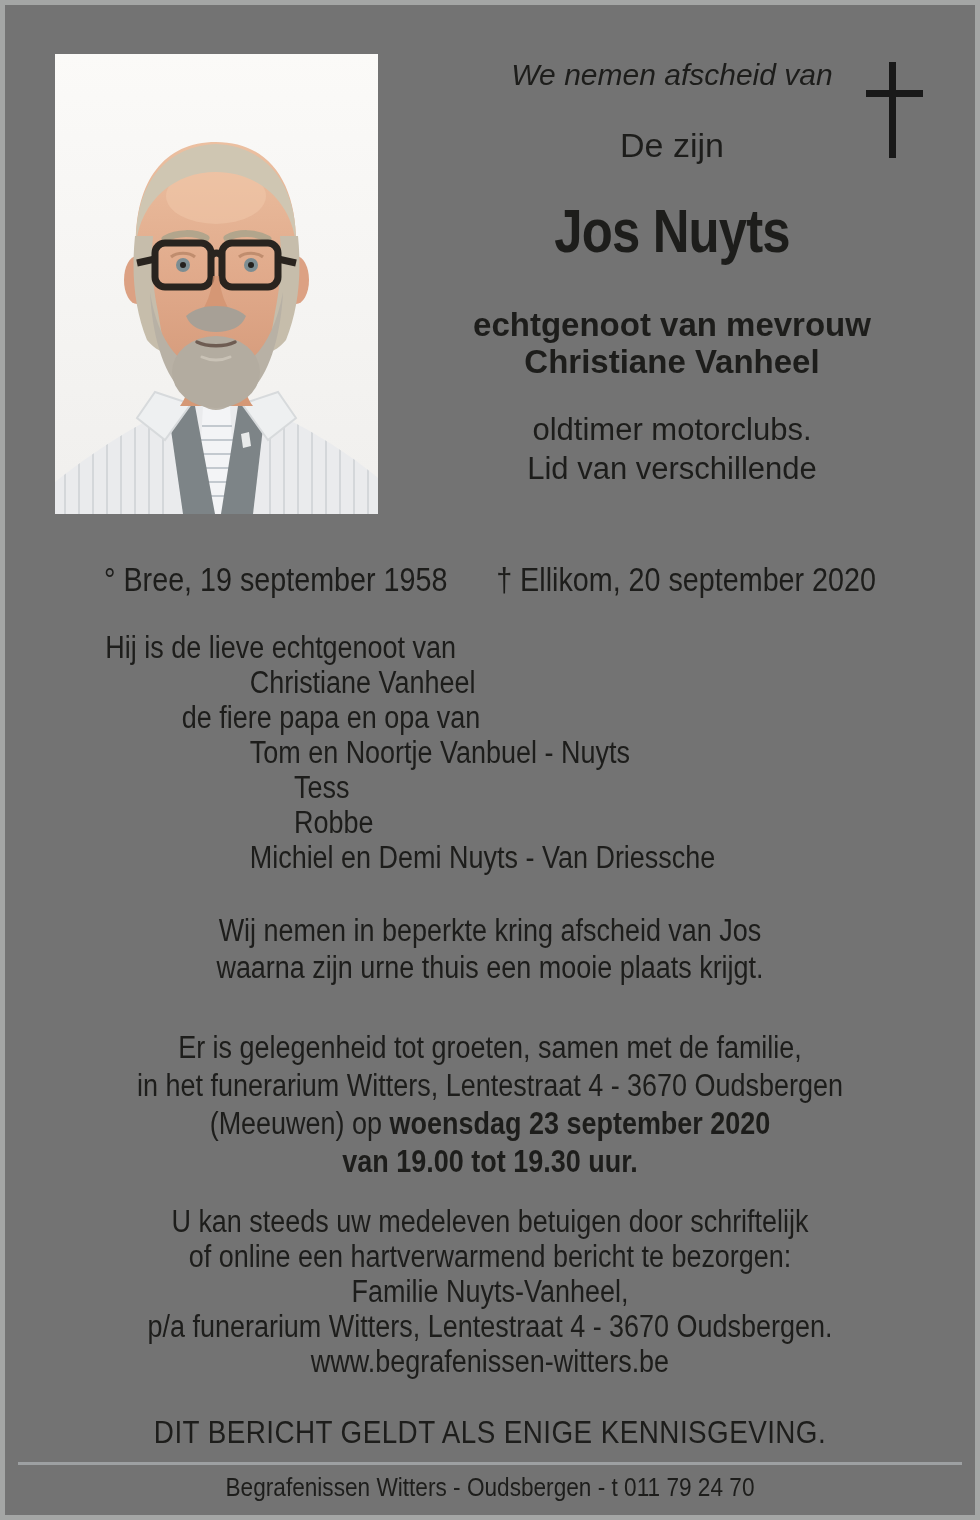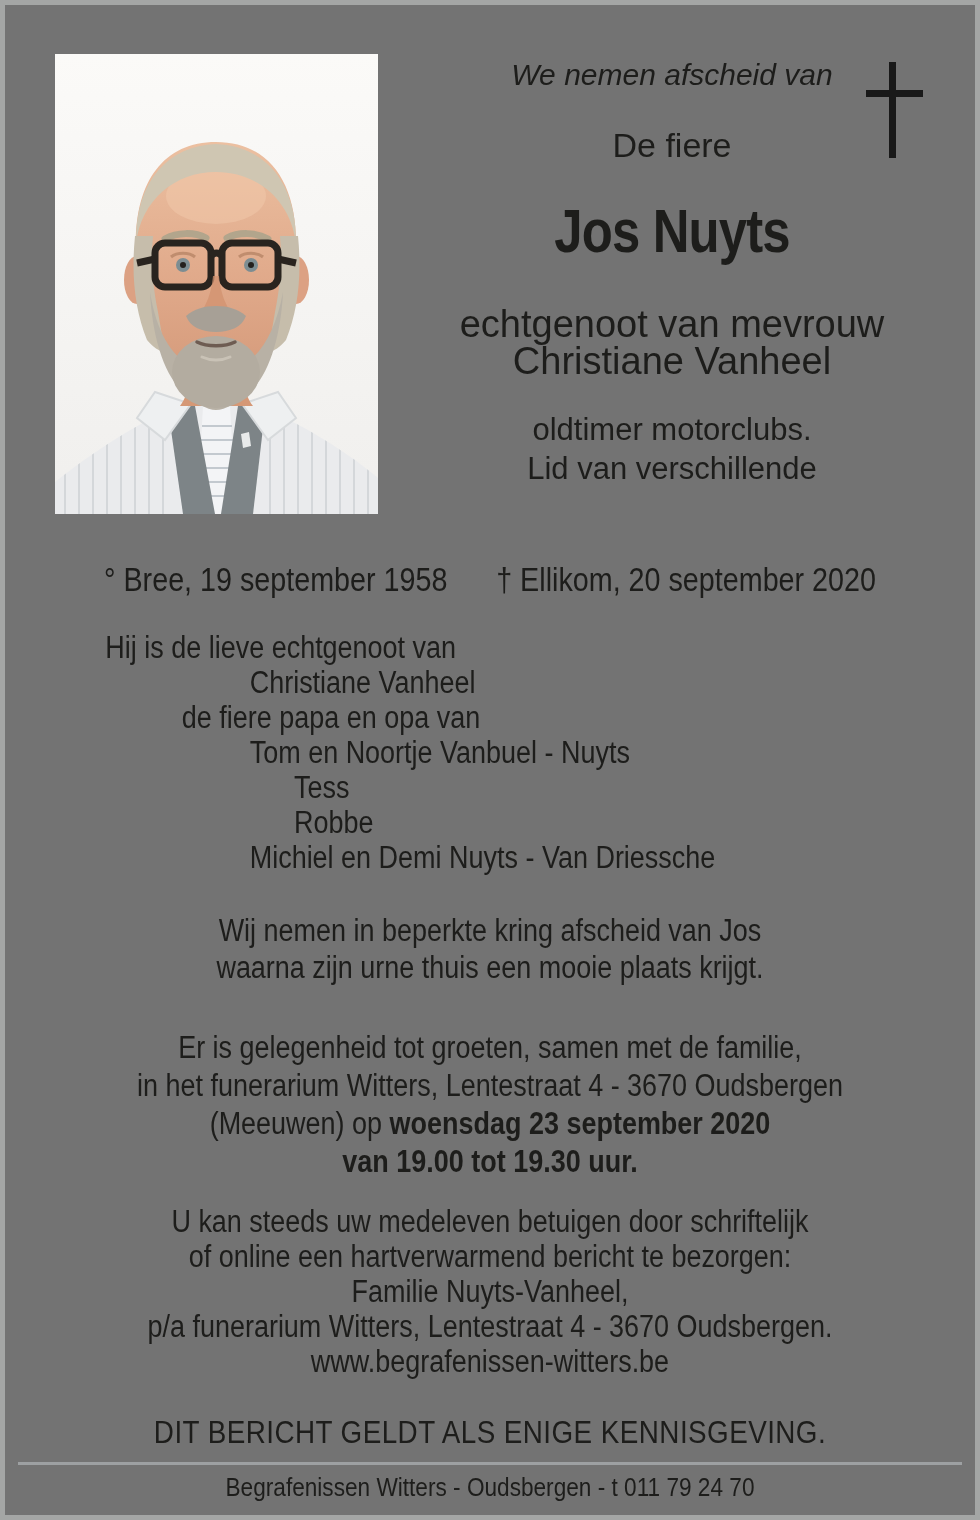--- a/index.html
+++ b/index.html
@@ -9,21 +9,21 @@
   .abs{position:absolute;}
   .ctr{left:0;width:980px;text-align:center;}
   .cond{transform:scaleX(0.87);}
   .col{left:398px;width:548px;text-align:center;}
 
   #photo{left:55px;top:54px;width:323px;height:460px;}
   #intro{top:58px;font-size:30px;line-height:34px;font-style:italic;}
   #salutation{top:126px;font-size:34px;line-height:38px;}
   #name{top:196px;font-size:62px;line-height:70px;font-weight:bold;
         transform:scaleX(0.82);letter-spacing:-1px;}
-  #spouse{top:306px;font-size:38px;line-height:37px;font-weight:normal;}
+  #spouse{top:306px;font-size:33px;line-height:37px;font-weight:bold;}
   #membership{top:410px;font-size:31px;line-height:39px;}
 
   #cross{left:866px;top:62px;width:57px;height:96px;}
   #cross .v{position:absolute;left:23px;top:0;width:7px;height:96px;background:#191919;}
   #cross .h{position:absolute;left:0;top:28px;width:57px;height:7px;background:#191919;}
 
   #dates{top:562px;font-size:33px;line-height:36px;display:flex;justify-content:center;gap:56px;}
 
   #family{left:0;top:630px;width:980px;font-size:31px;line-height:35px;
           transform:scaleX(0.87);transform-origin:0 0;}
@@ -147,21 +147,21 @@
       <path d="M147,303 C156,307 166,307 175,303" stroke="#c9c2b6" stroke-width="3" fill="none" stroke-linecap="round"></path>
     </svg>
   </figure>
 
   <div class="abs" id="cross">
     <div class="v"></div>
     <div class="h"></div>
   </div>
 
   <div class="abs col" id="intro">We nemen afscheid van</div>
-  <div class="abs col" id="salutation">De fiere</div>
+  <div class="abs col" id="salutation">De zijn</div>
   <div class="abs col" id="name">Jos Nuyts</div>
   <div class="abs col" id="spouse">
     <div>echtgenoot van mevrouw</div>
     <div>Christiane Vanheel</div>
   </div>
   <div class="abs col" id="membership">
     <div>oldtimer motorclubs.</div>
     <div>Lid van verschillende</div>
   </div>
 

